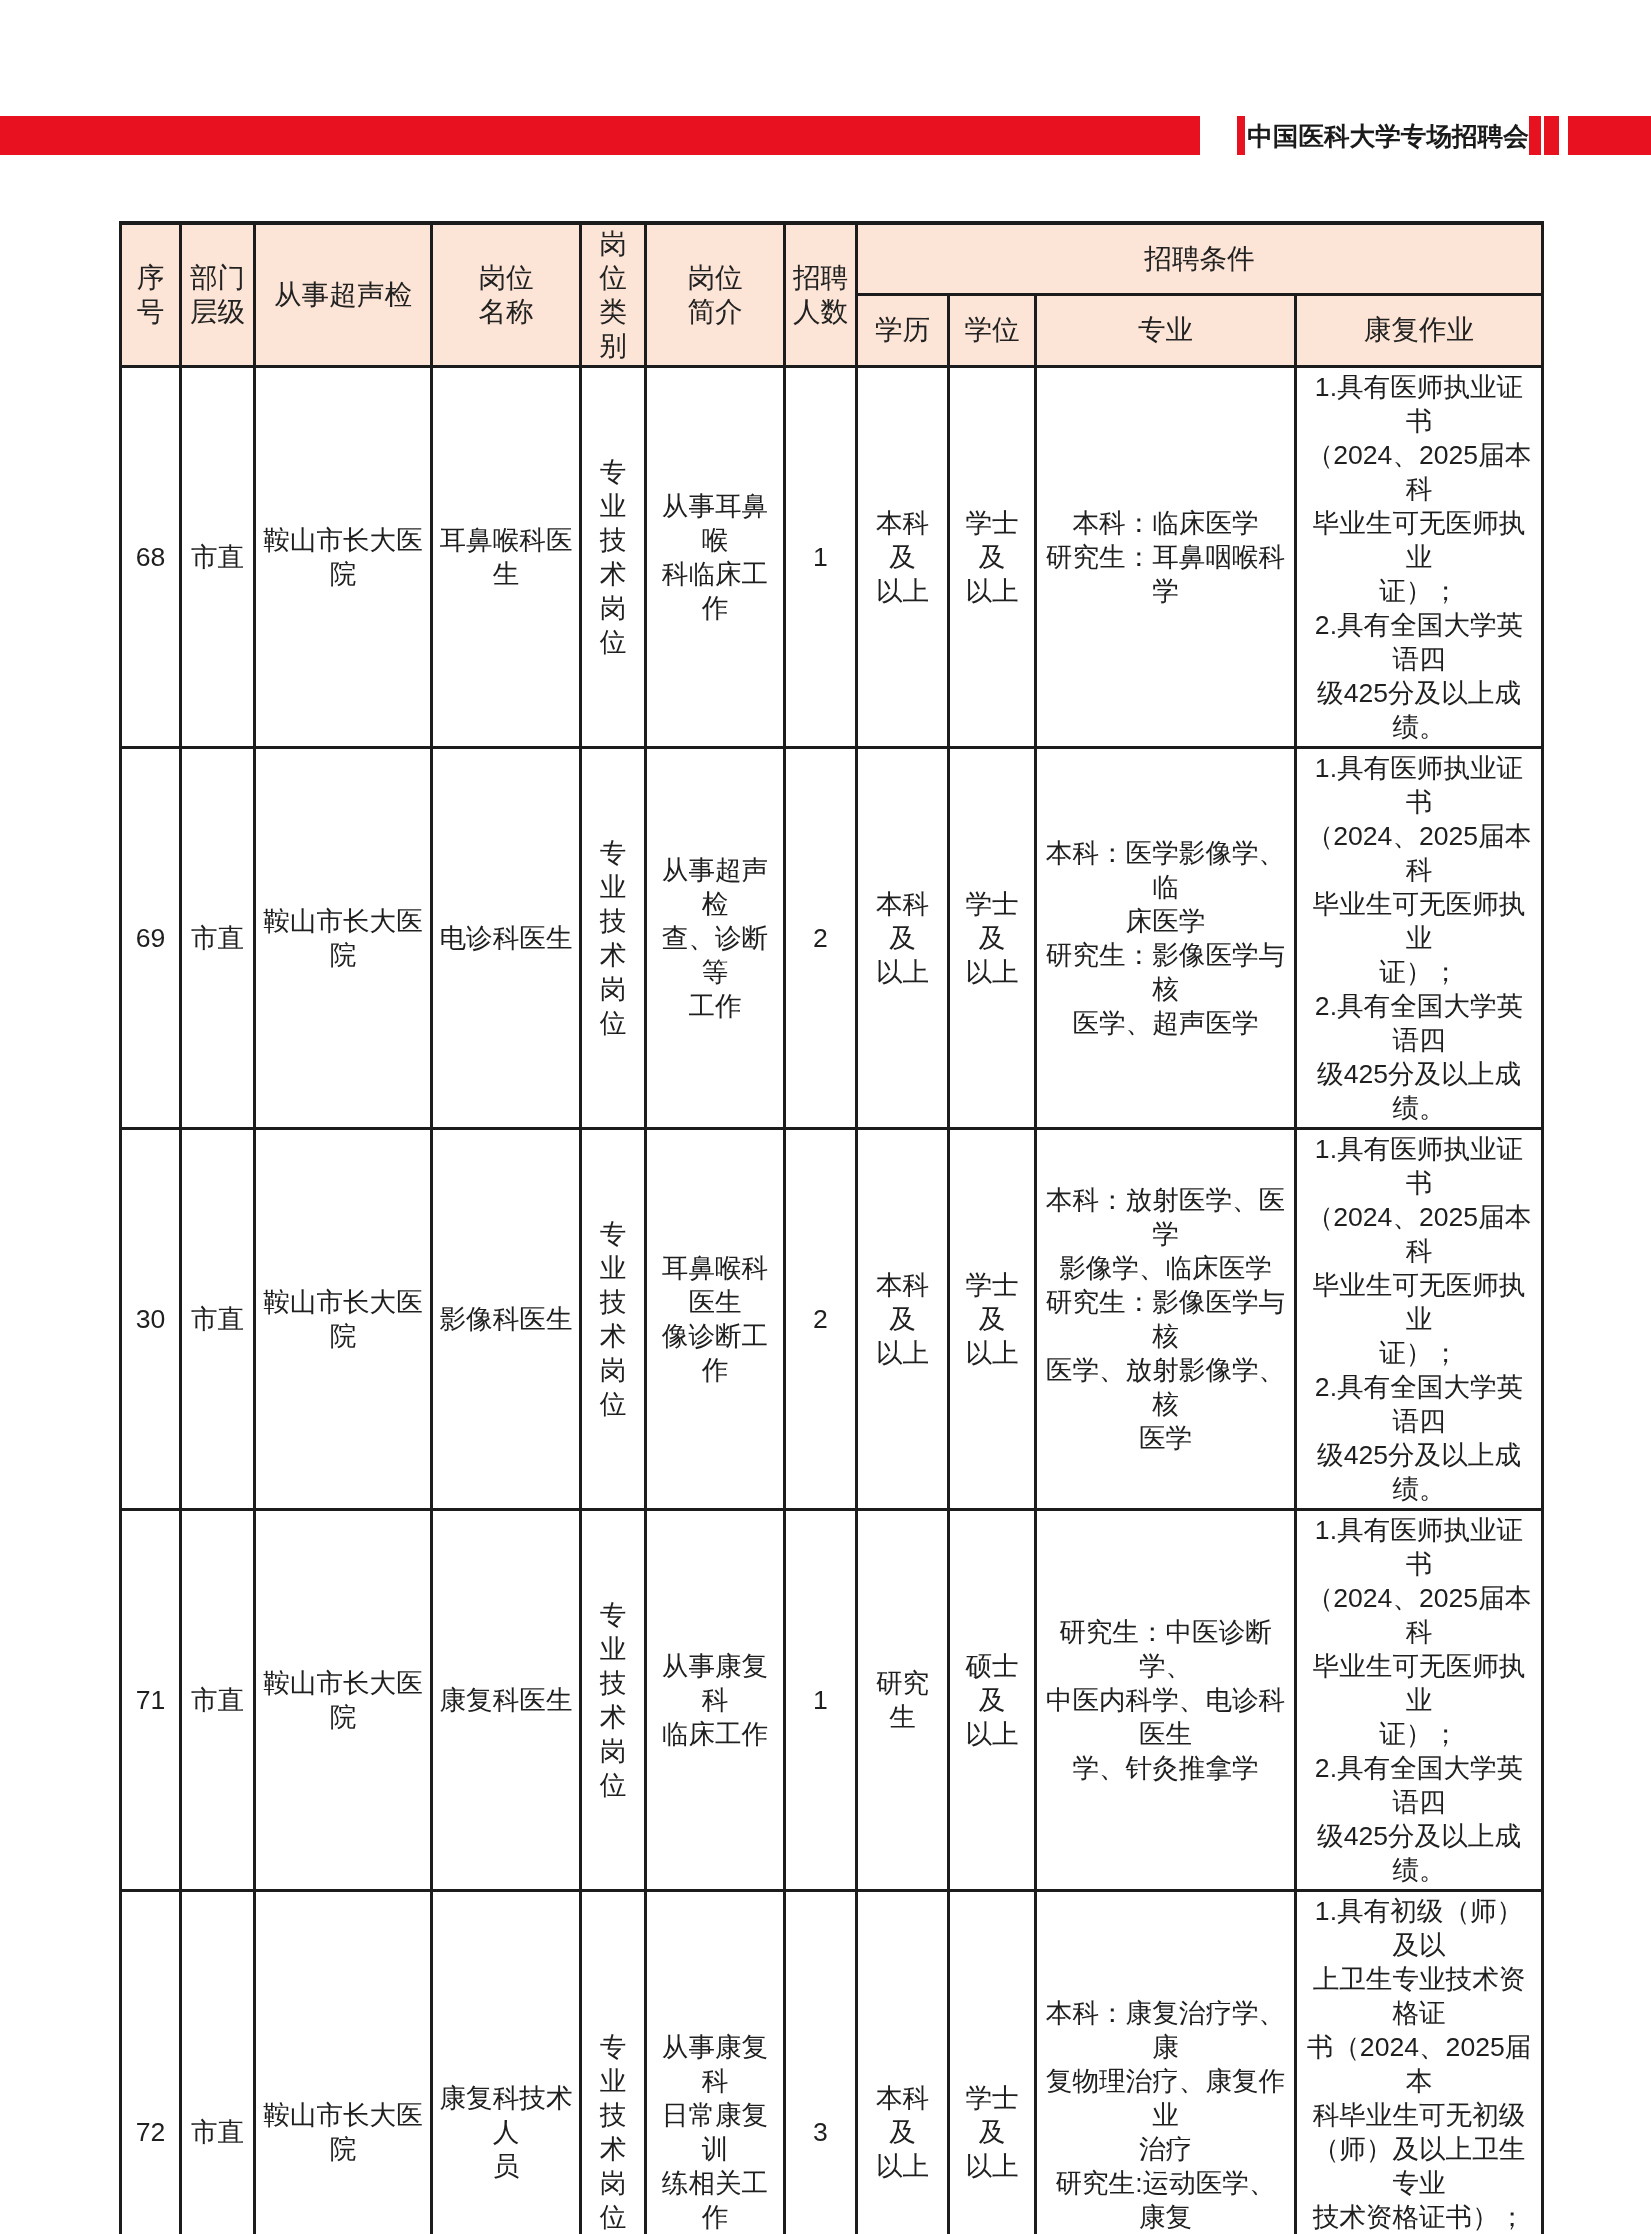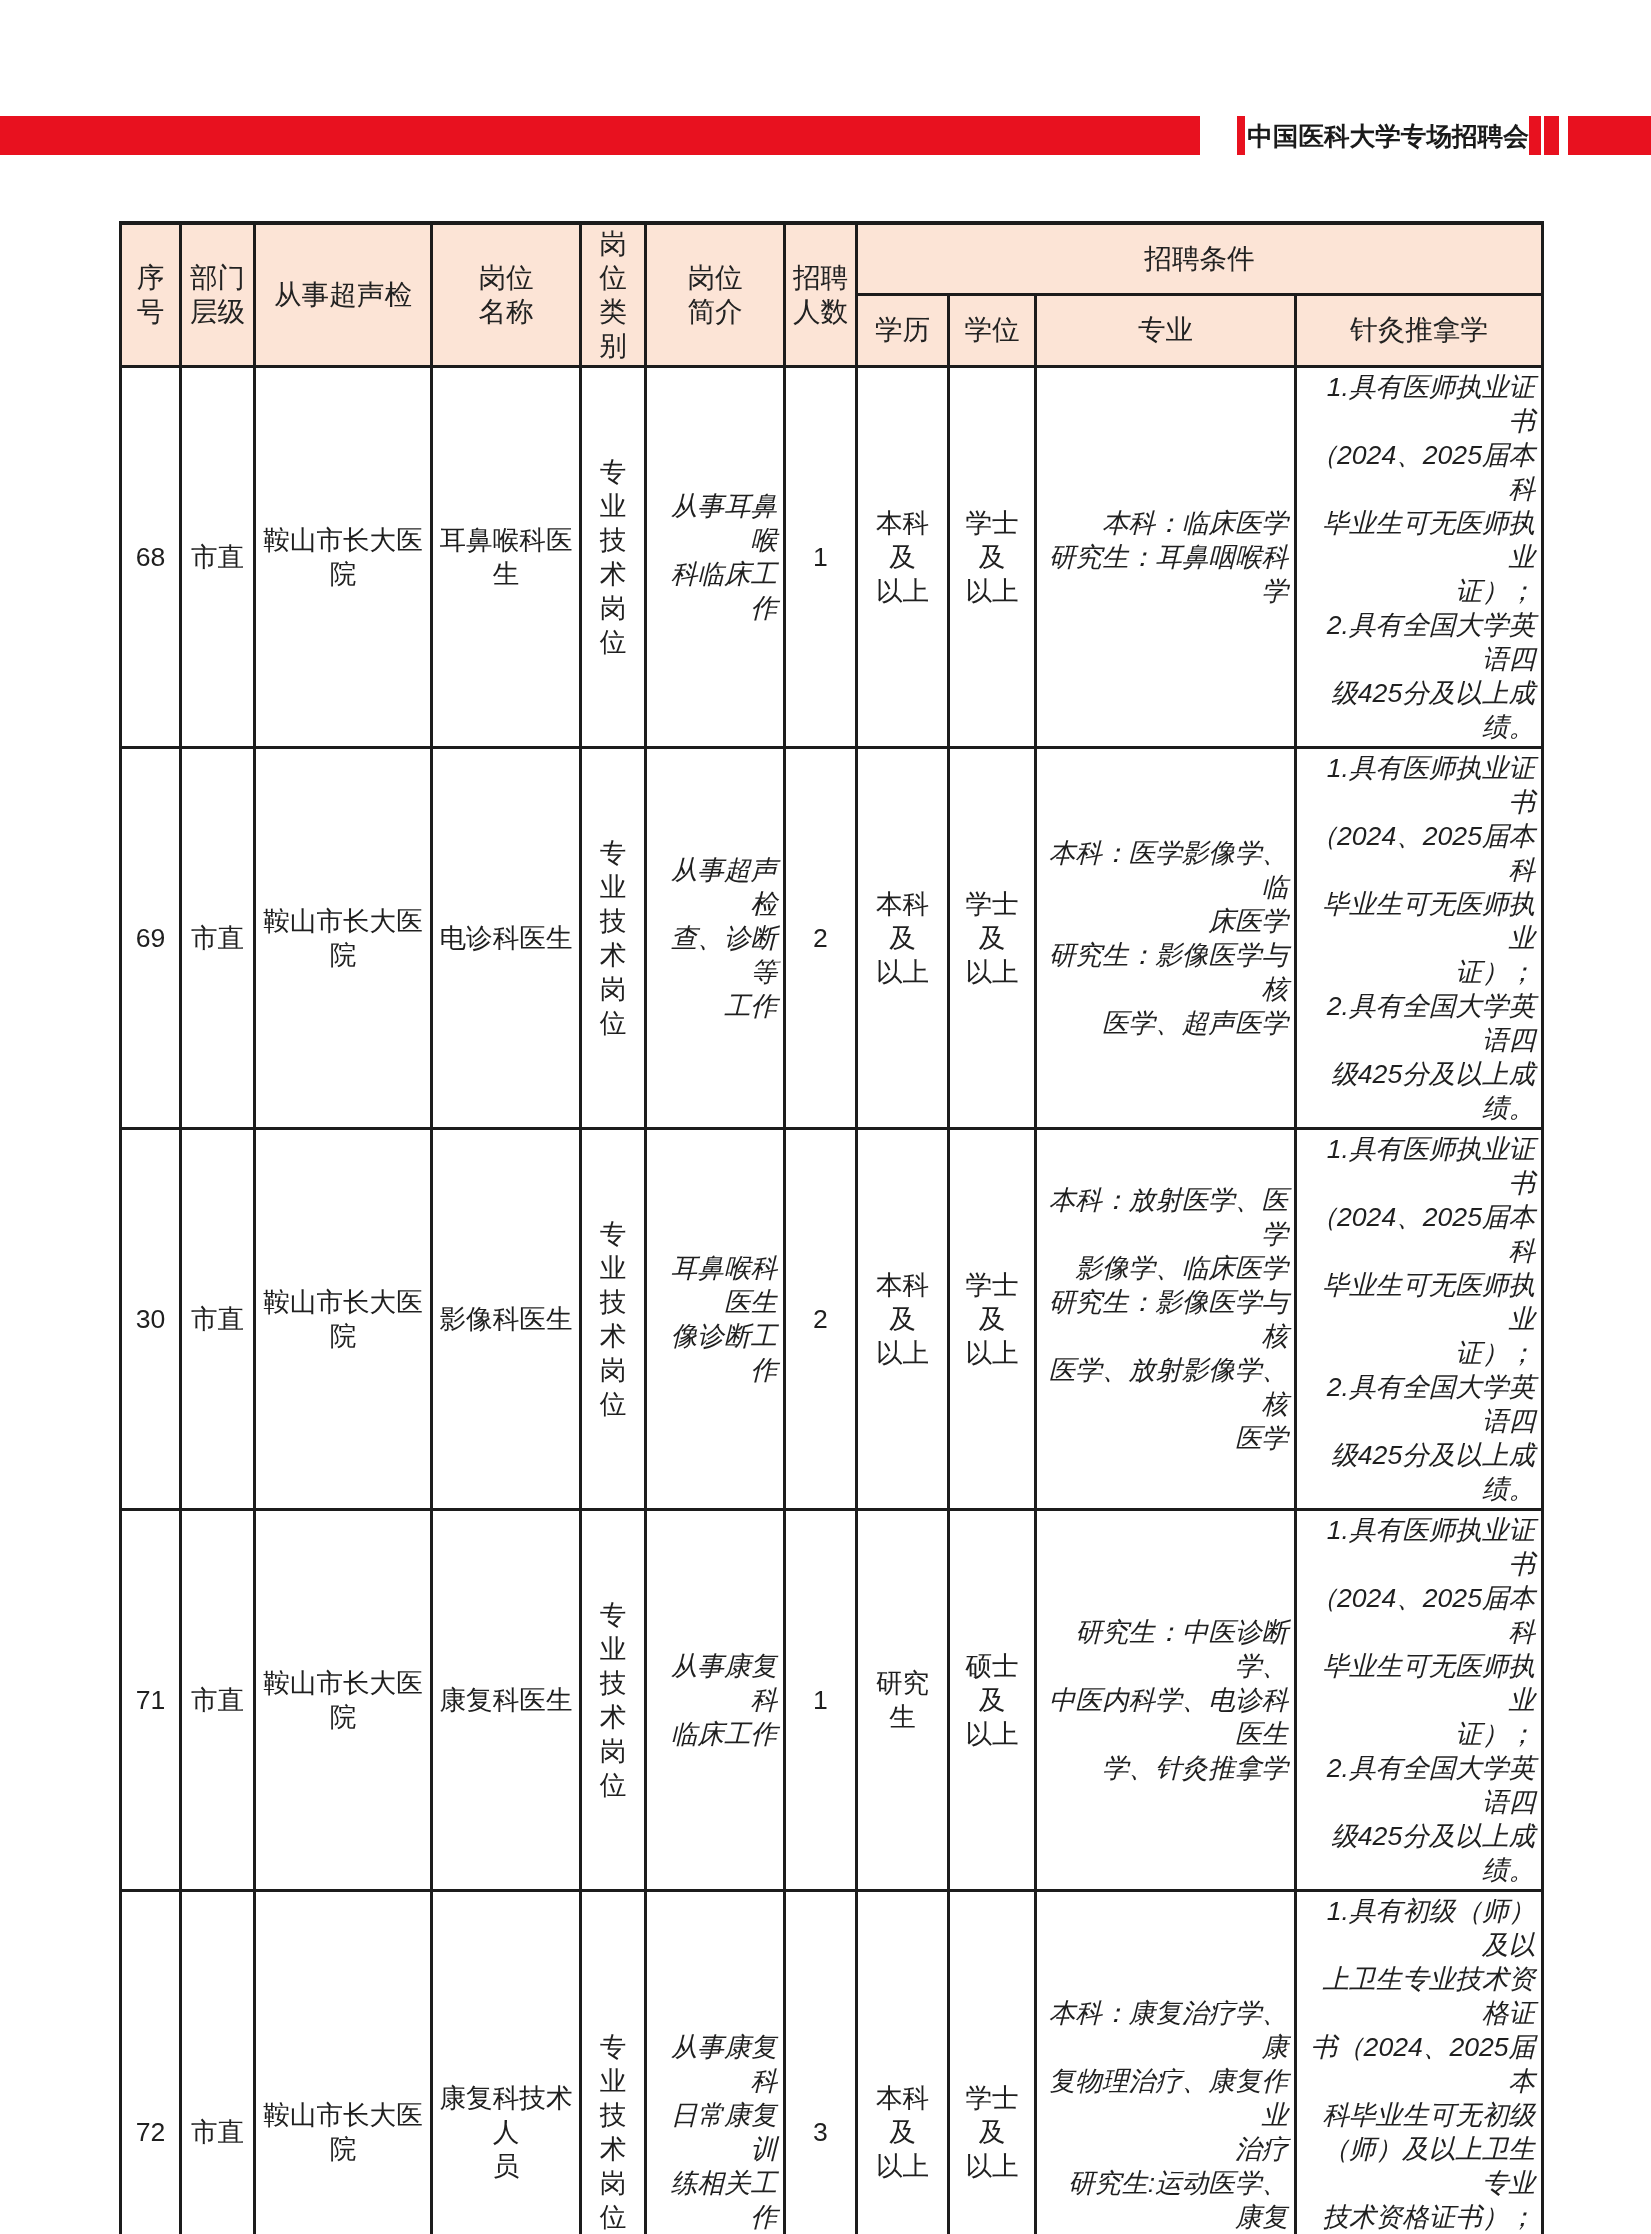--- a/index.html
+++ b/index.html
@@ -30,21 +30,21 @@
   }
   .jobs th,.jobs td{
     border:3px solid #1c1c1c;
     padding:2px 5.9px;
     font-size:26.6px;line-height:34px;font-weight:normal;
     text-align:center;vertical-align:middle;
     white-space:pre-line;overflow:hidden;
   }
   .jobs tbody td{border-top-width:3.9px;}
   .jobs thead th{background:#fce4d6;font-size:27.6px;color:#222;}
-  .jobs td.left{text-align:right;font-style:italic;}
+  .jobs td.left{text-align:center;}
   .hdr1{height:55px;}
   .hdr2{height:56px;}
 </style>
 </head>
 <body>
 
 <div class="banner">
   <div class="bar bar-main"></div>
   <div class="bar bar-thin1"></div>
   <div class="banner-title">中国医科大学专场招聘会</div>
@@ -80,21 +80,21 @@
       <th rowspan="2">岗位
 简介</th>
       <th rowspan="2">招聘
 人数</th>
       <th colspan="4">招聘条件</th>
     </tr>
     <tr class="hdr2">
       <th>学历</th>
       <th>学位</th>
       <th>专业</th>
-      <th>针灸推拿学</th>
+      <th>康复作业</th>
     </tr>
   </thead>
   <tbody id="rows">
       <tr style="height: 225px;">
         <td>68</td>
         <td>市直</td>
         <td>鞍山市长大医院</td>
         <td>耳鼻喉科医生</td>
         <td>专业
 技术

